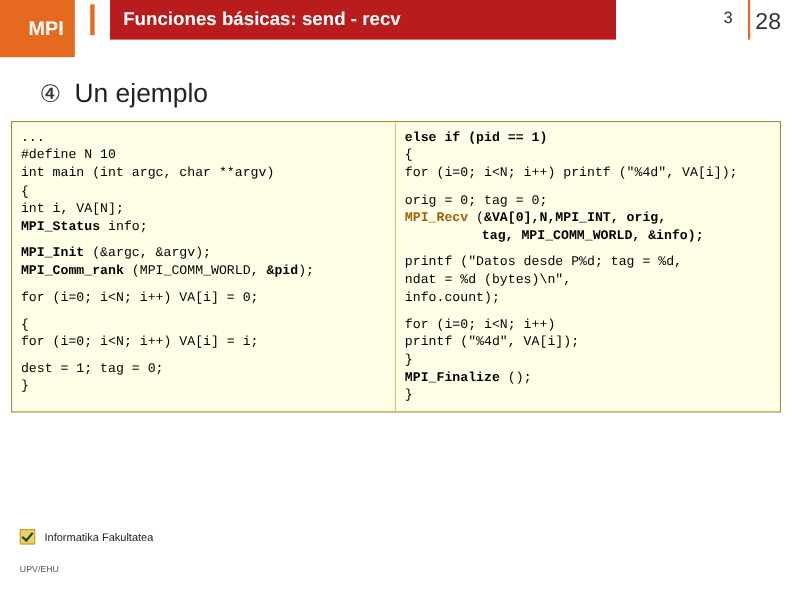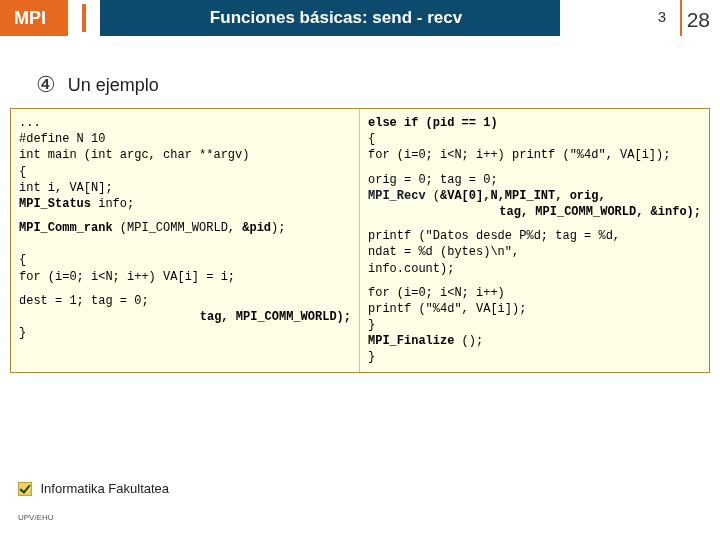--- a/index.html
+++ b/index.html
@@ -1,35 +1,35 @@
 <!DOCTYPE html>
 <html><head>
 <meta charset="utf-8">
 <style>
   * { margin: 0; padding: 0; box-sizing: border-box; }
   body { width: 720px; height: 540px; font-family: Arial, Helvetica, sans-serif; background: #fff; position: relative; }
   .header { position: relative; height: 38px; }
-  .brand-box { position: absolute; left: 0; top: 0; width: 68px; height: 36px; background: #e56a1f; color: #fff; font-weight: bold; font-size: 18px; display: flex; align-items: center; padding-left: 14px; }
+  .brand-box { position: absolute; left: 0; top: 0; width: 68px; height: 52px; background: #e56a1f; color: #fff; font-weight: bold; font-size: 18px; display: flex; align-items: center; padding-left: 26px; }
   .vbar { position: absolute; left: 82px; top: 4px; width: 4px; height: 28px; background: #e56a1f; }
-  .title-bar { position: absolute; left: 100px; top: 0; width: 460px; height: 36px; background: #0c4a6e; color: #fff; font-weight: bold; font-size: 17px; display: flex; align-items: center; padding-left: 12px; justify-content: center; }
+  .title-bar { position: absolute; left: 100px; top: 0; width: 460px; height: 36px; background: #b91c1c; color: #fff; font-weight: bold; font-size: 17px; display: flex; align-items: center; padding-left: 12px; }
   .pagecur { position: absolute; right: 54px; top: 8px; font-size: 15px; color: #333; }
   .vbar2 { position: absolute; right: 38px; top: 0; width: 2px; height: 36px; background: #e56a1f; }
   .pagetot { position: absolute; right: 10px; top: 8px; font-size: 21px; color: #333; }
   .subtitle-row { margin: 34px 0 10px 36px; display: flex; align-items: center; }
   .circ4 { font-size: 22px; color: #333; margin-right: 12px; font-family: "Times New Roman", serif; }
-  .subtitle { font-size: 18px; color: #222; }
+  .subtitle { font-size: 24px; color: #222; }
   .codebox { margin: 8px 10px 0 10px; border: 1px solid #aa8a30; background: #fffee6; display: flex; font-family: "Courier New", monospace; font-size: 12px; line-height: 1.35; color: #000; }
   .col { padding: 6px 8px; }
   .col-left { width: 50%; border-right: 1px solid #d8c878; }
   .col-right { width: 50%; }
-  .bold { font-weight: bold; text-align: right; }
-  .red { color: #0f172a; font-weight: bold; }
+  .bold { font-weight: bold; }
+  .red { color: #a16207; font-weight: bold; }
   .indent3 { padding-left: 70px; }
   .footer { position: absolute; left: 18px; bottom: 18px; }
-  .fac { font-size: 13px; color: #222; margin-bottom: 2px; }
+  .fac { font-size: 10px; color: #222; margin-bottom: 2px; }
   .uni { font-size: 8px; color: #555; margin-top: 16px; }
   .check { display: inline-block; width: 14px; height: 14px; background: #f0d060; border: 1px solid #c0a030; margin-right: 4px; vertical-align: middle; position: relative; }
   .check::after { content: ""; position: absolute; left: 3px; top: 0px; width: 4px; height: 8px; border: solid #1a4a1a; border-width: 0 2px 2px 0; transform: rotate(40deg); }
   .sp { height: 8px; }
 </style>
 </head>
 <body>
 
 <div class="header">
   <div class="brand-box">
@@ -51,28 +51,29 @@
 
 <div class="codebox">
   <div class="col col-left">
     <div>...</div>
     <div>#define N 10</div>
     <div>int main (int argc, char **argv)</div>
     <div>{</div>
     <div> int i, VA[N];</div>
     <div><span> </span><span class="bold">MPI_Status</span><span> info;</span></div>
     <div class="sp"></div>
+    <div><span> </span><span class="bold">MPI_Init</span><span> (&amp;argc, &amp;argv);</span></div>
     <div><span> </span><span class="bold">MPI_Comm_rank</span><span> (MPI_COMM_WORLD, </span><span class="bold">&amp;pid</span><span>);</span></div>
     <div class="sp"></div>
+    <div> for (i=0; i&lt;N; i++) VA[i] = 0;</div>
     <div class="sp"></div>
     <div> {</div>
     <div>   for (i=0; i&lt;N; i++) VA[i] = i;</div>
     <div class="sp"></div>
     <div>   dest = 1; tag = 0;</div>
-    <div class="bold indent3">tag, MPI_COMM_WORLD);</div>
     <div> }</div>
   </div>
   <div class="col col-right">
     <div><span> </span><span class="bold">else if (pid == 1)</span></div>
     <div> {</div>
     <div>   for (i=0; i&lt;N; i++) printf ("%4d", VA[i]);</div>
     <div class="sp"></div>
     <div>   orig = 0; tag = 0;</div>
     <div><span>   </span><span class="red">MPI_Recv</span><span> (</span><span class="bold">&amp;VA[0],N,MPI_INT, orig,</span></div>
     <div class="bold indent3">tag, MPI_COMM_WORLD, &amp;info);</div>

